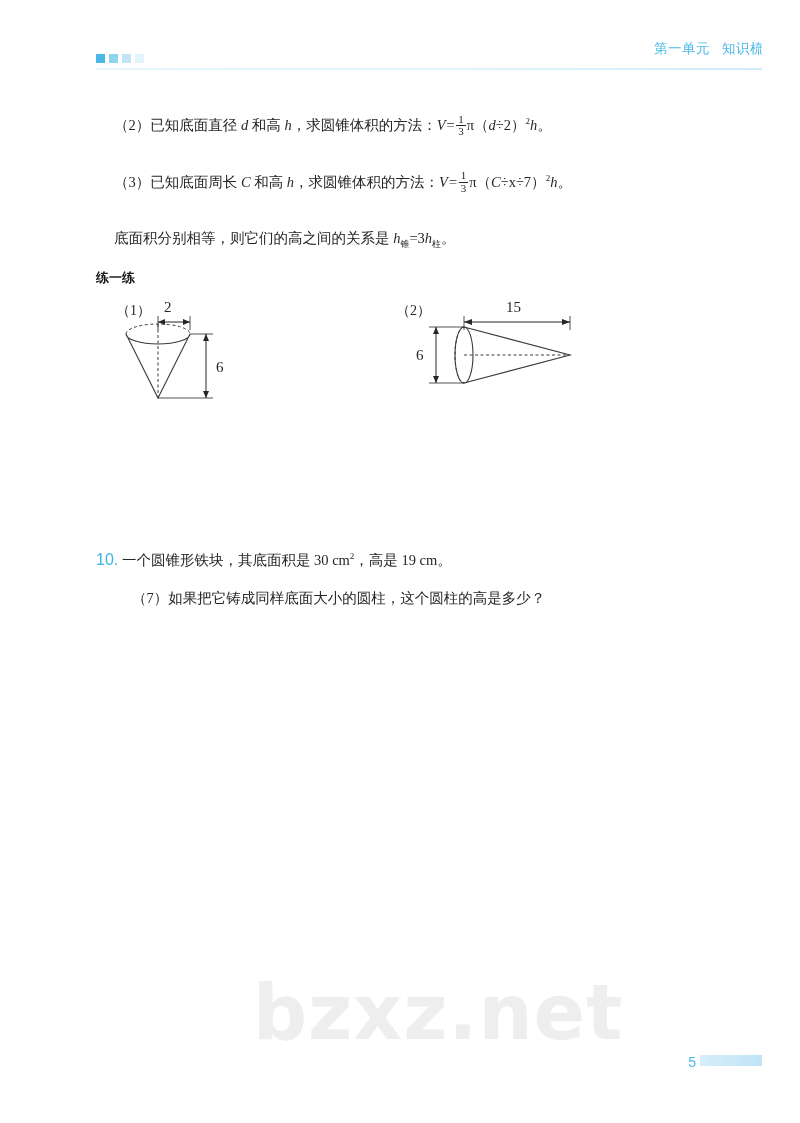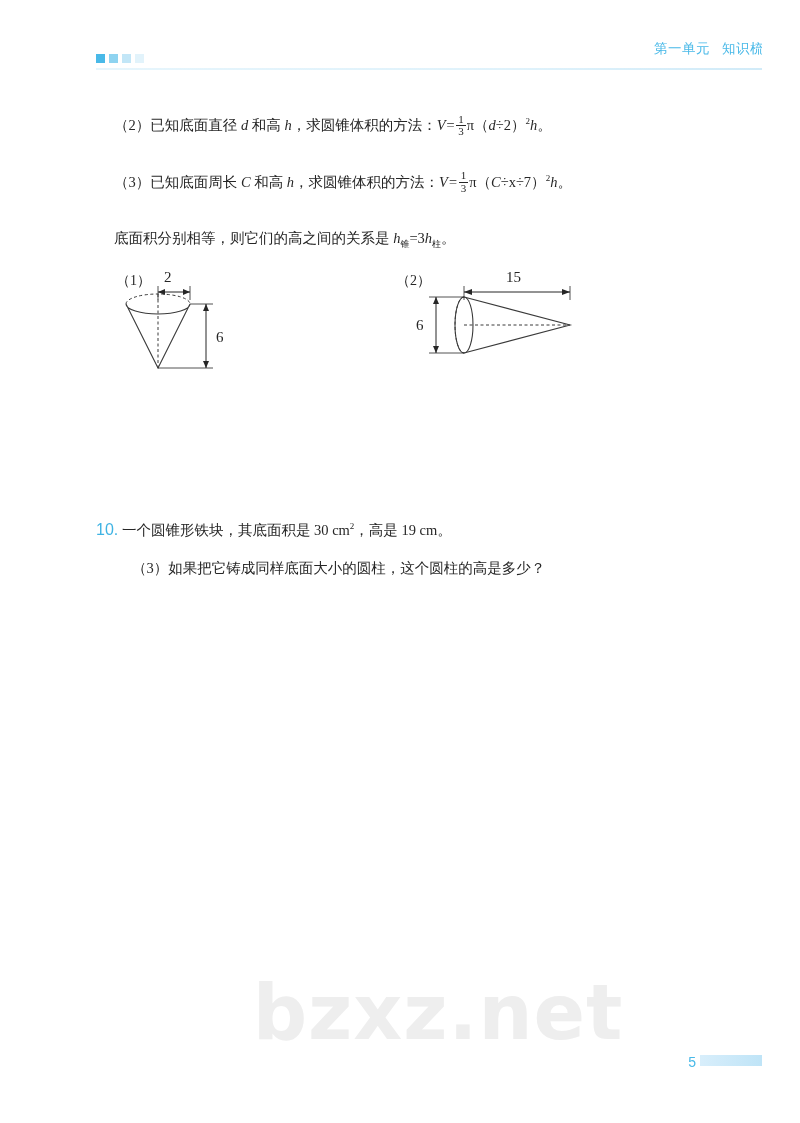--- a/index.html
+++ b/index.html
@@ -216,20 +216,21 @@
     </div>
 
     <div class="row indent-1" style="margin-bottom:16px;">
       <span>（3）</span><span>已知底面周长 </span><span class="it">C</span><span> 和高 </span><span class="it">h</span><span>，求圆锥体积的方法：</span><span class="it">V=</span><span class="frac"><span class="n">1</span><span class="d">3</span></span><span>π（</span><span class="it">C</span><span>÷x÷7）</span><sup class="pw">2</sup><span class="it">h</span><span>。</span>
     </div>
 
     <div class="row indent-1" style="margin-bottom:16px;">
       <span>底面积分别相等，则它们的高之间的关系是 </span><span class="it">h</span><sub class="sb">锥</sub><span>=3</span><span class="it">h</span><sub class="sb">柱</sub><span>。</span>
     </div>
 
+    <div class="row sec-title" style="margin-bottom:10px;">练一练</div>
 
 
     <div class="figure-area">
 
       <div class="fig" style="left:20px; top:0px;">
         <div class="fig-label" style="left:0px; top:4px;">（1）</div>
         <svg width="125" height="110" viewBox="0 0 125 110">
 
           <text x="48" y="14" font-family="Liberation Serif, serif" font-size="15" fill="#262626">2</text>
 
@@ -282,21 +283,21 @@
         </svg>
       </div>
     </div>
 
     <div class="spacer-lg"></div>
 
     <div class="row" style="margin-bottom:14px;">
       <span class="num-blue-lg">10</span><span class="num-blue-lg">.</span>&nbsp;<span>一个圆锥形铁块，其底面积是 30 cm</span><sup class="pw">2</sup><span>，高是 19 cm。</span>
     </div>
 
-    <div class="row indent-2">（3）如果把它铸成同样底面大小的圆柱，这个圆柱的高是多少？</div>
+    <div class="row indent-2">（7）如果把它铸成同样底面大小的圆柱，这个圆柱的高是多少？</div>
 
     <div class="spacer-lg"></div>
     <div class="spacer-sm"></div>
 
 
   </div>
 
   <div class="footer-bar"></div>
   <div class="page-num">5</div>
 

